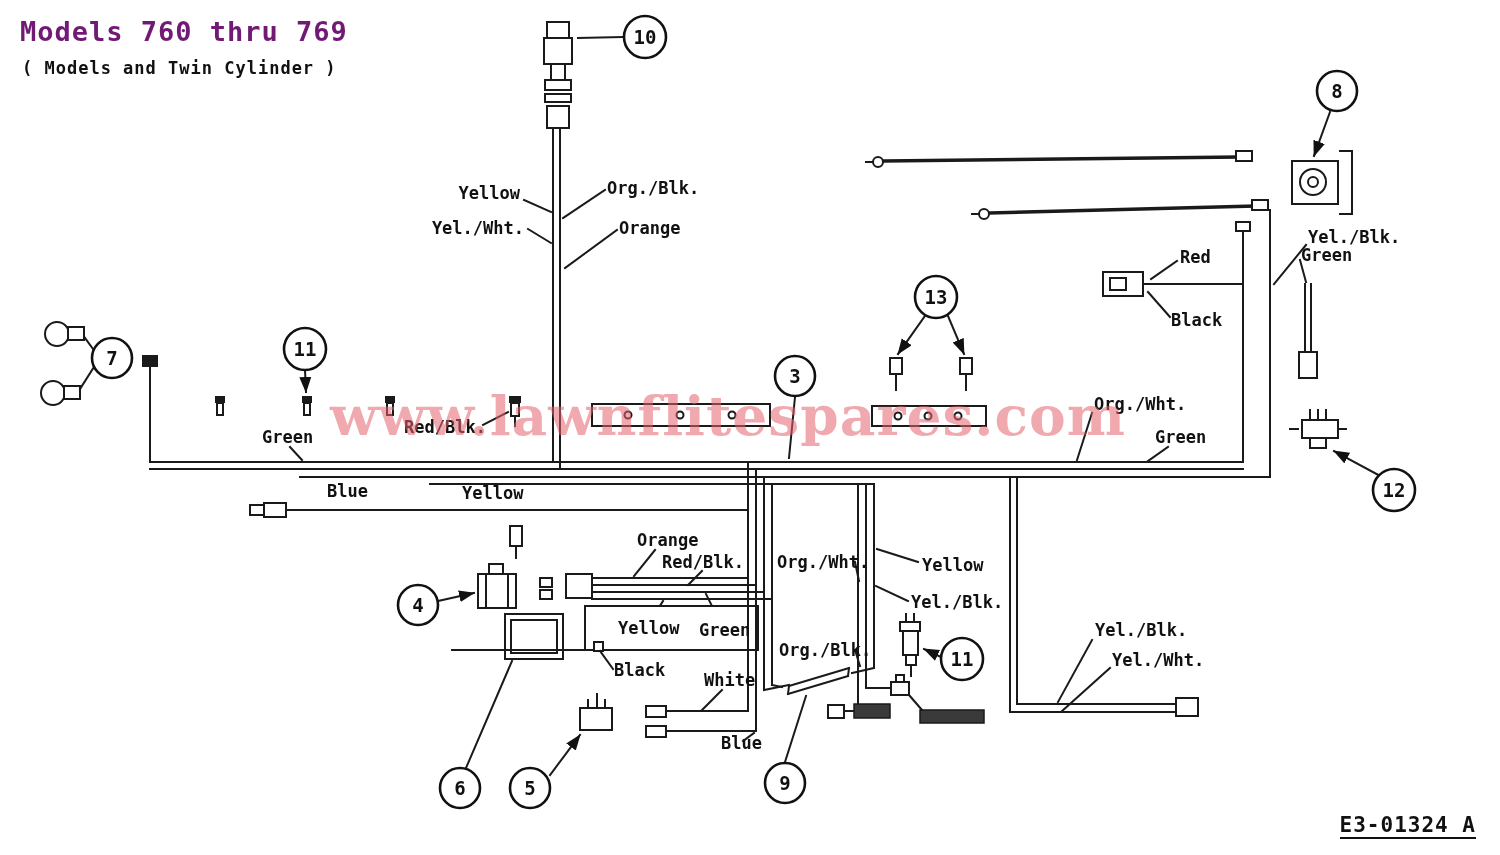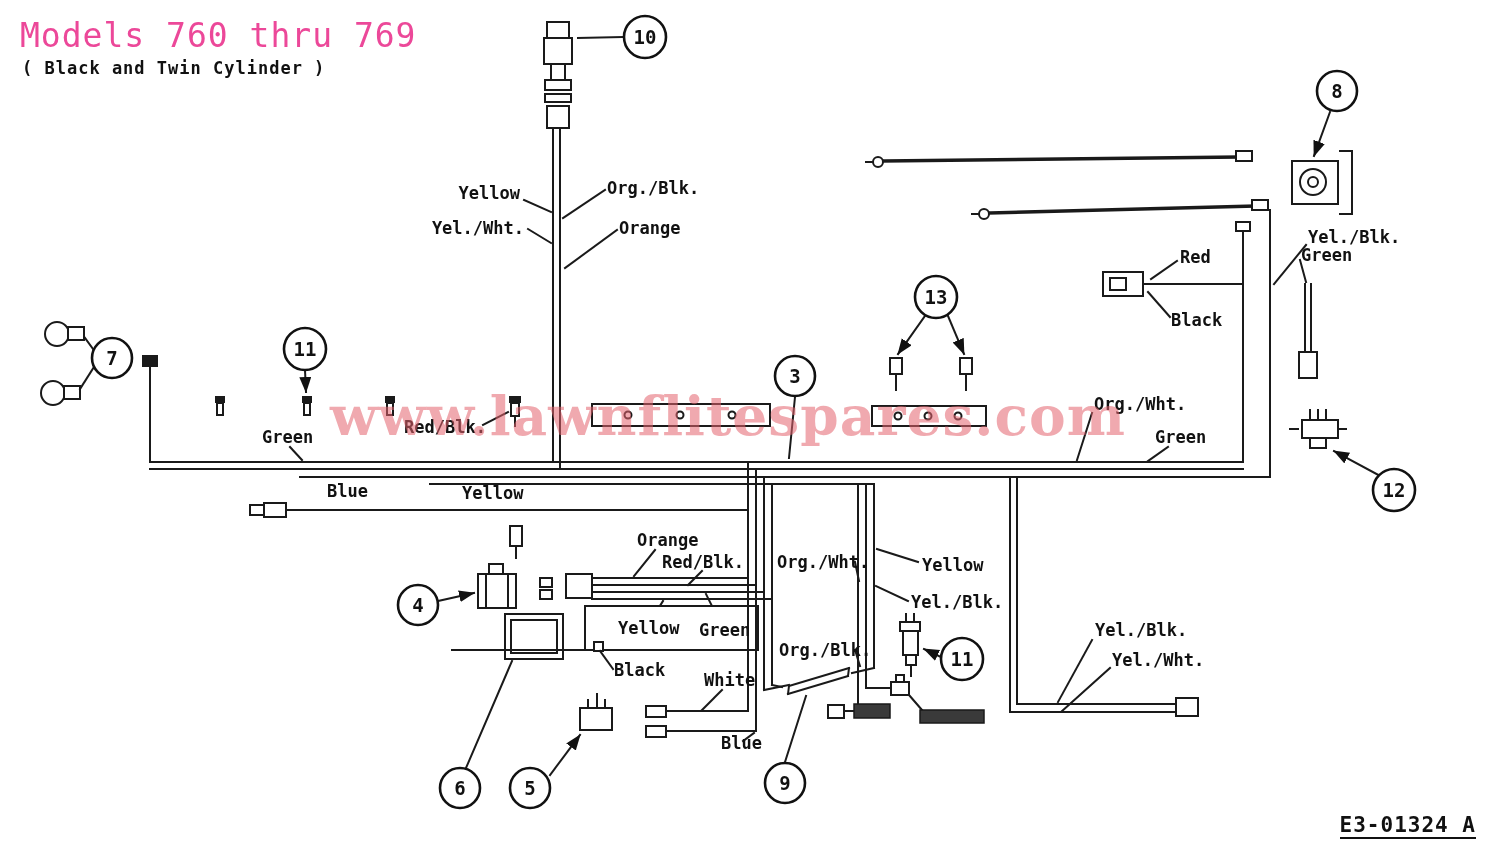--- a/index.html
+++ b/index.html
@@ -1,18 +1,18 @@
 <!DOCTYPE html>
 <html><head>
 <meta charset="utf-8">
 <style>
   html,body{margin:0;padding:0;background:#fff;}
   .page{position:relative;width:1500px;height:855px;background:#ffffff;overflow:hidden;
         font-family:"DejaVu Sans Mono",monospace;}
-  .title{position:absolute;left:20px;top:16px;font-size:33px;font-weight:400;color:#ec4899;letter-spacing:1px;}
+  .title{position:absolute;left:20px;top:16px;font-size:27px;font-weight:700;color:#701a75;letter-spacing:1px;}
   .subtitle{position:absolute;left:22px;top:58px;font-size:17px;font-weight:700;color:#111;letter-spacing:1px;}
   .watermark{position:absolute;left:330px;top:383px;font-size:55px;font-weight:700;
              font-family:"DejaVu Serif",serif;color:#e4646e;opacity:.55;letter-spacing:1px;
              pointer-events:none;white-space:nowrap;}
   .docnum{position:absolute;right:24px;bottom:16px;font-size:21px;font-weight:700;color:#111;
           border-bottom:2px solid #111;padding-bottom:0;letter-spacing:1px;}
   svg{position:absolute;left:0;top:0;}
   .wire{stroke:#1a1a1a;stroke-width:2;fill:none;stroke-linecap:square;}
   .thick{stroke-width:3.5;}
   .comp{stroke:#1a1a1a;stroke-width:2;fill:#ffffff;}
@@ -21,21 +21,21 @@
   .lbl{font:700 17px "DejaVu Sans Mono",monospace;fill:#111;}
   .cc{fill:#ffffff;stroke:#111;stroke-width:2.6;}
   .cn{font:700 19px "DejaVu Sans Mono",monospace;fill:#111;text-anchor:middle;}
 </style>
 </head>
 <body>
 
 <div class="page">
 
   <div class="title">Models 760 thru 769</div>
-  <div class="subtitle">( Black and Twin Cylinder )</div>
+  <div class="subtitle">( Models and Twin Cylinder )</div>
 
   <svg width="1500" height="855" viewBox="0 0 1500 855">
     <defs>
       <marker id="arr" markerWidth="10" markerHeight="8" refX="7.5" refY="3" orient="auto">
         <path d="M0,0 L8,3 L0,6 z" fill="#111"></path>
       </marker>
     </defs>
 
     <g>
       <path class="wire" d="M150,462 H1243"></path>

